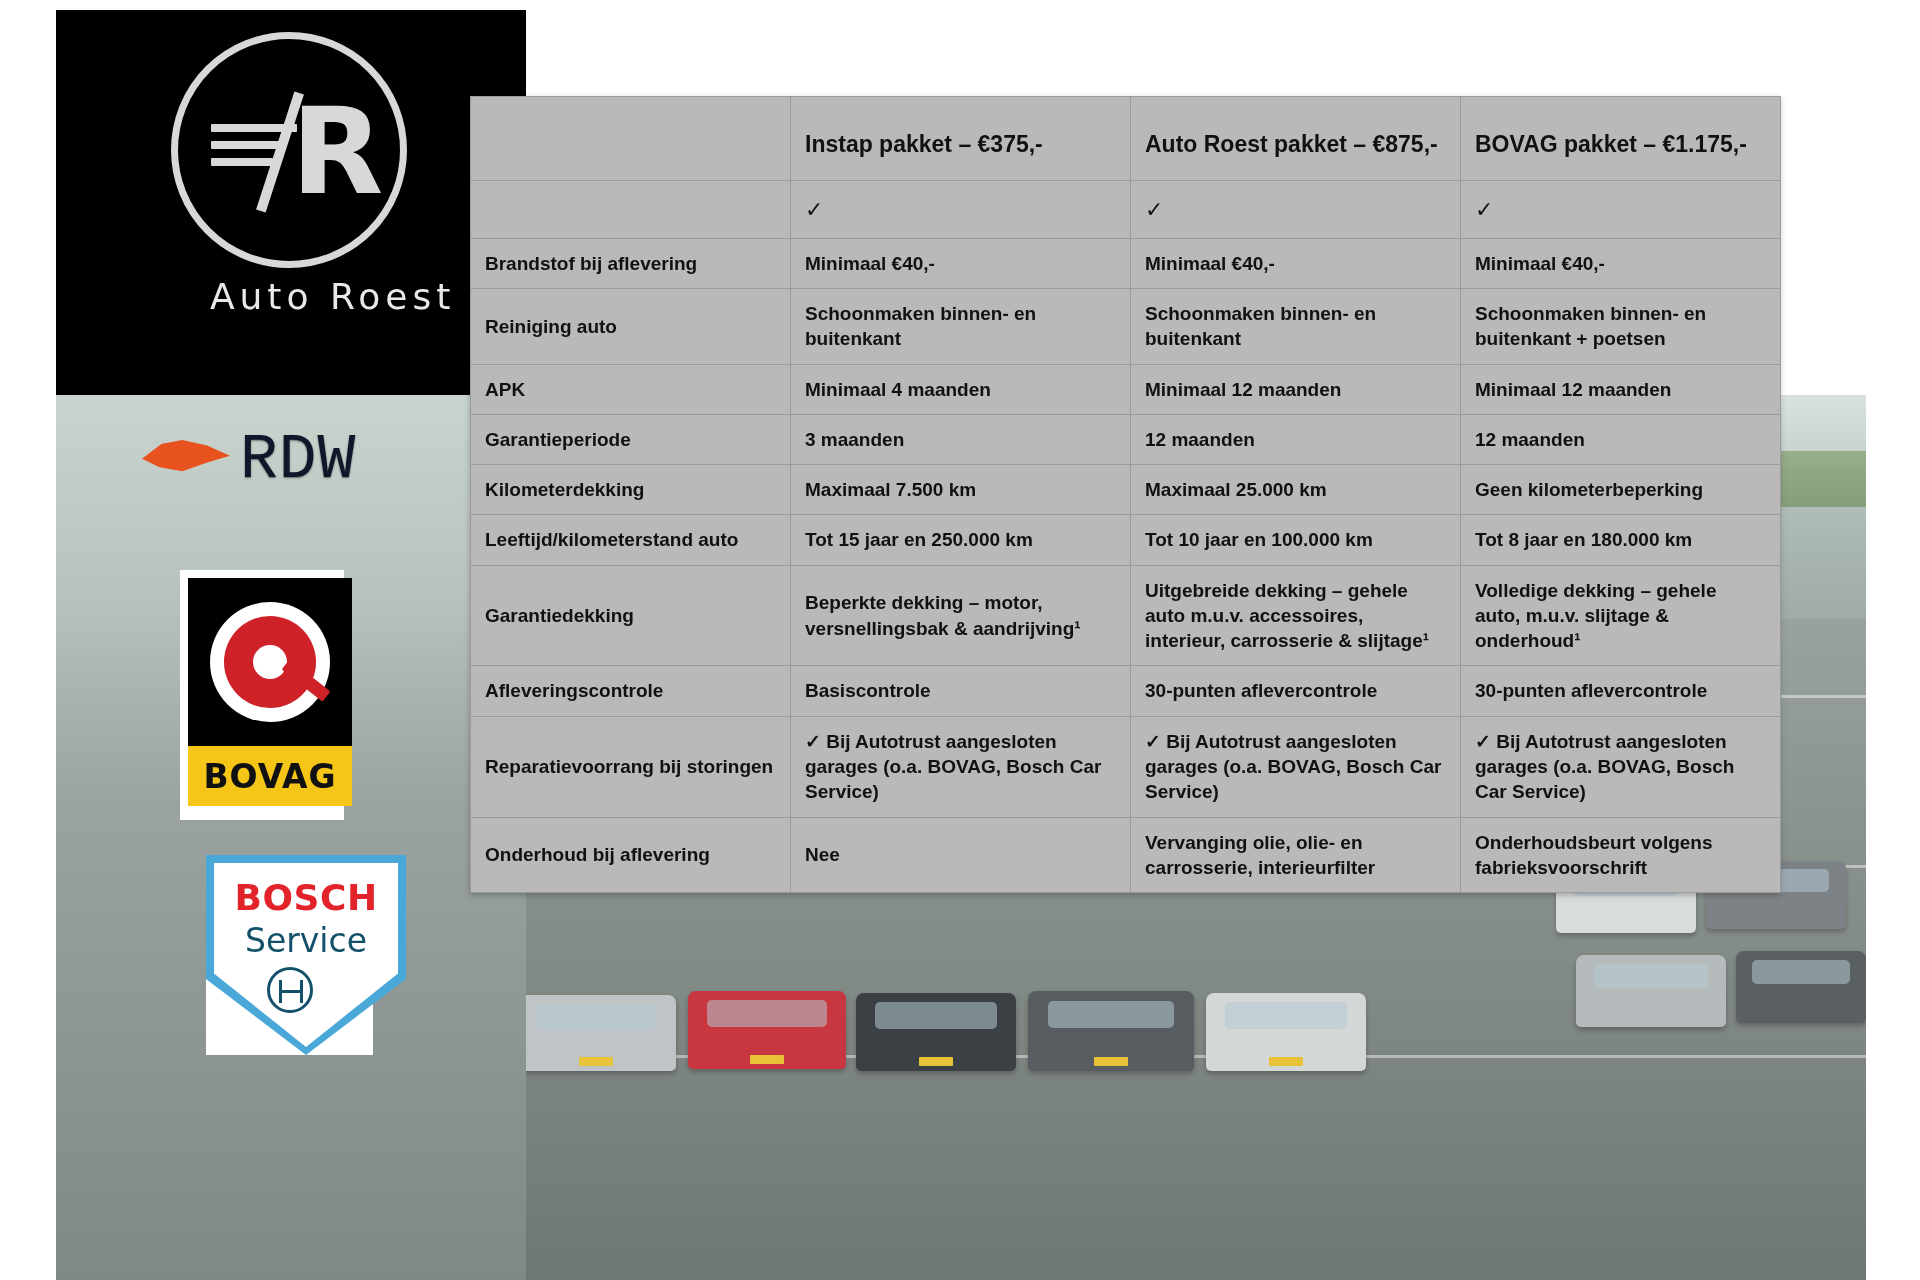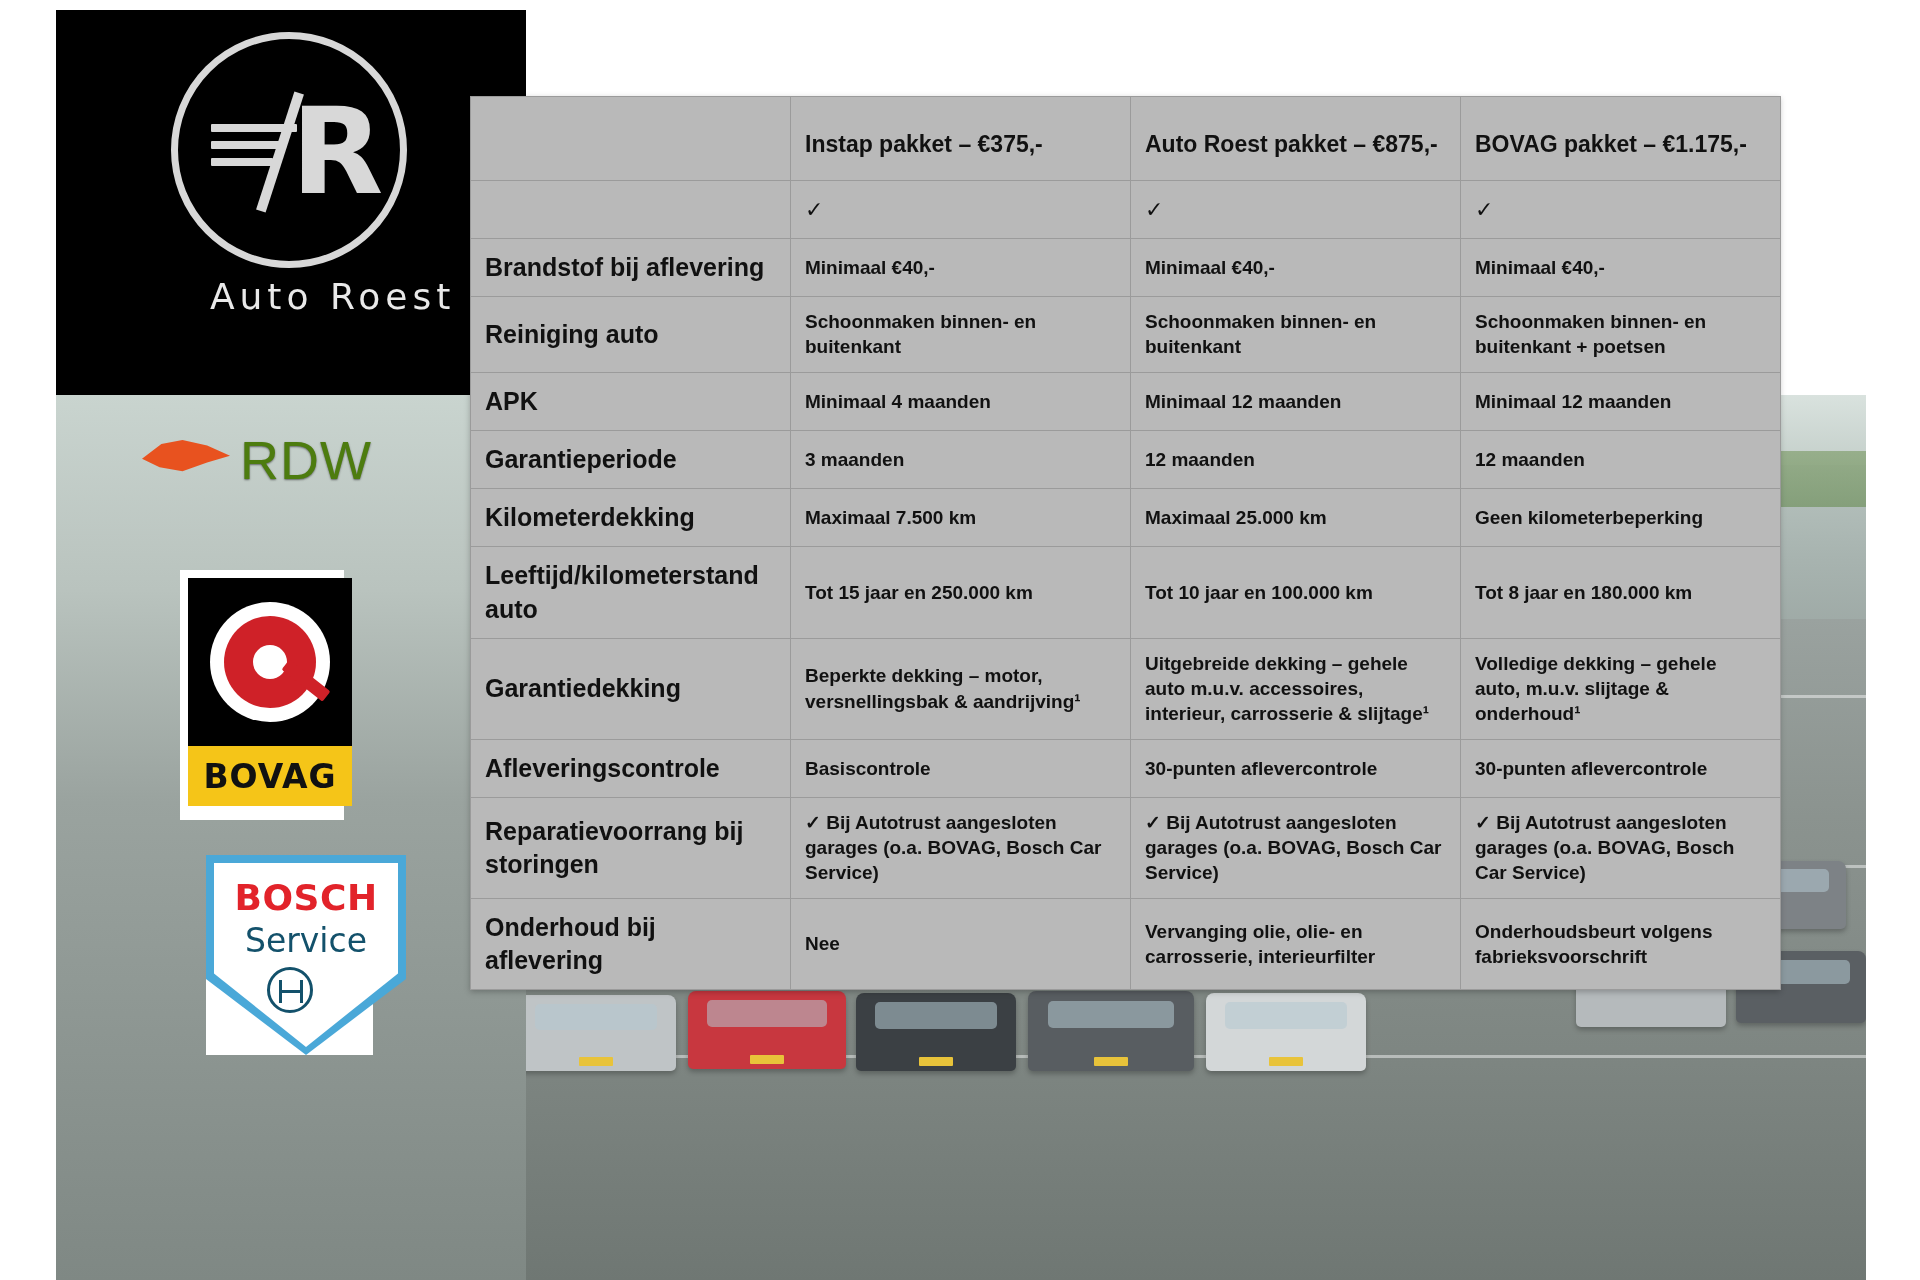--- a/index.html
+++ b/index.html
@@ -243,23 +243,23 @@
   }
   .rdw-bird:before {
     content: "";
     position: absolute;
     left: 0; top: 8px;
     width: 88px; height: 34px;
     background: #e8521f;
     clip-path: polygon(0% 55%, 22% 12%, 46% 0%, 74% 16%, 100% 46%, 74% 66%, 46% 92%, 20% 80%);
   }
   .rdw-text {
-    color: #4d7c0f;
-    font-family: Liberation Sans, sans-serif;
-    font-size: 54px;
+    color: #0f172a;
+    font-family: Liberation Mono, monospace;
+    font-size: 63px;
     letter-spacing: 1px;
     margin-left: 6px;
     text-shadow: 0 1px 2px rgba(0,0,0,.5);
   }
 
   .badge-bovag {
     position: absolute;
     left: 124px;
     top: 560px;
     width: 164px;
@@ -430,21 +430,21 @@
     padding-top: 32px;
     padding-bottom: 20px;
   }
   table.cmp tr.check td {
     font-size: 22px;
     padding-top: 14px;
     padding-bottom: 14px;
     font-weight: 400;
   }
   table.cmp td.rowlabel {
-    font-size: 25px;
+    font-size: 19px;
   }
   table.cmp td.blank { }
 </style>
 </head>
 <body>
 
 <div class="page">
   <div class="canvas">
 
     <div class="photo-bg">

